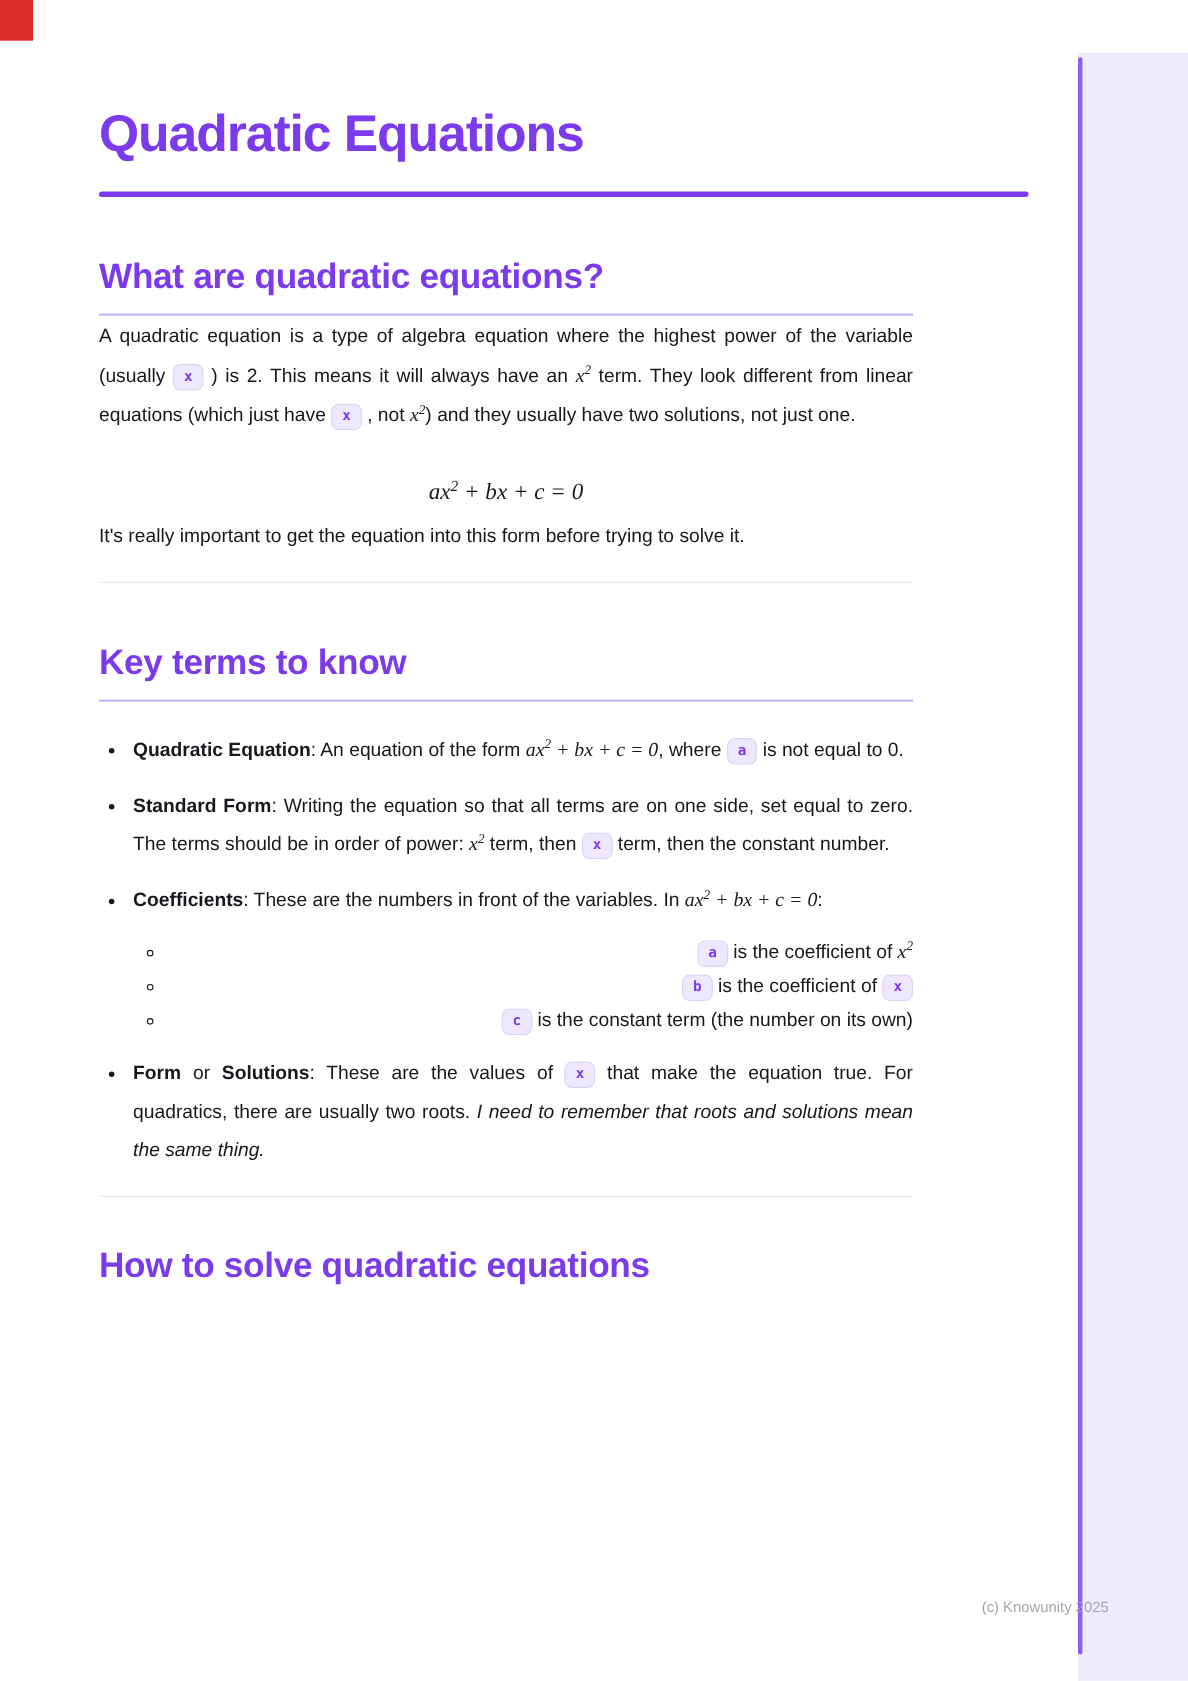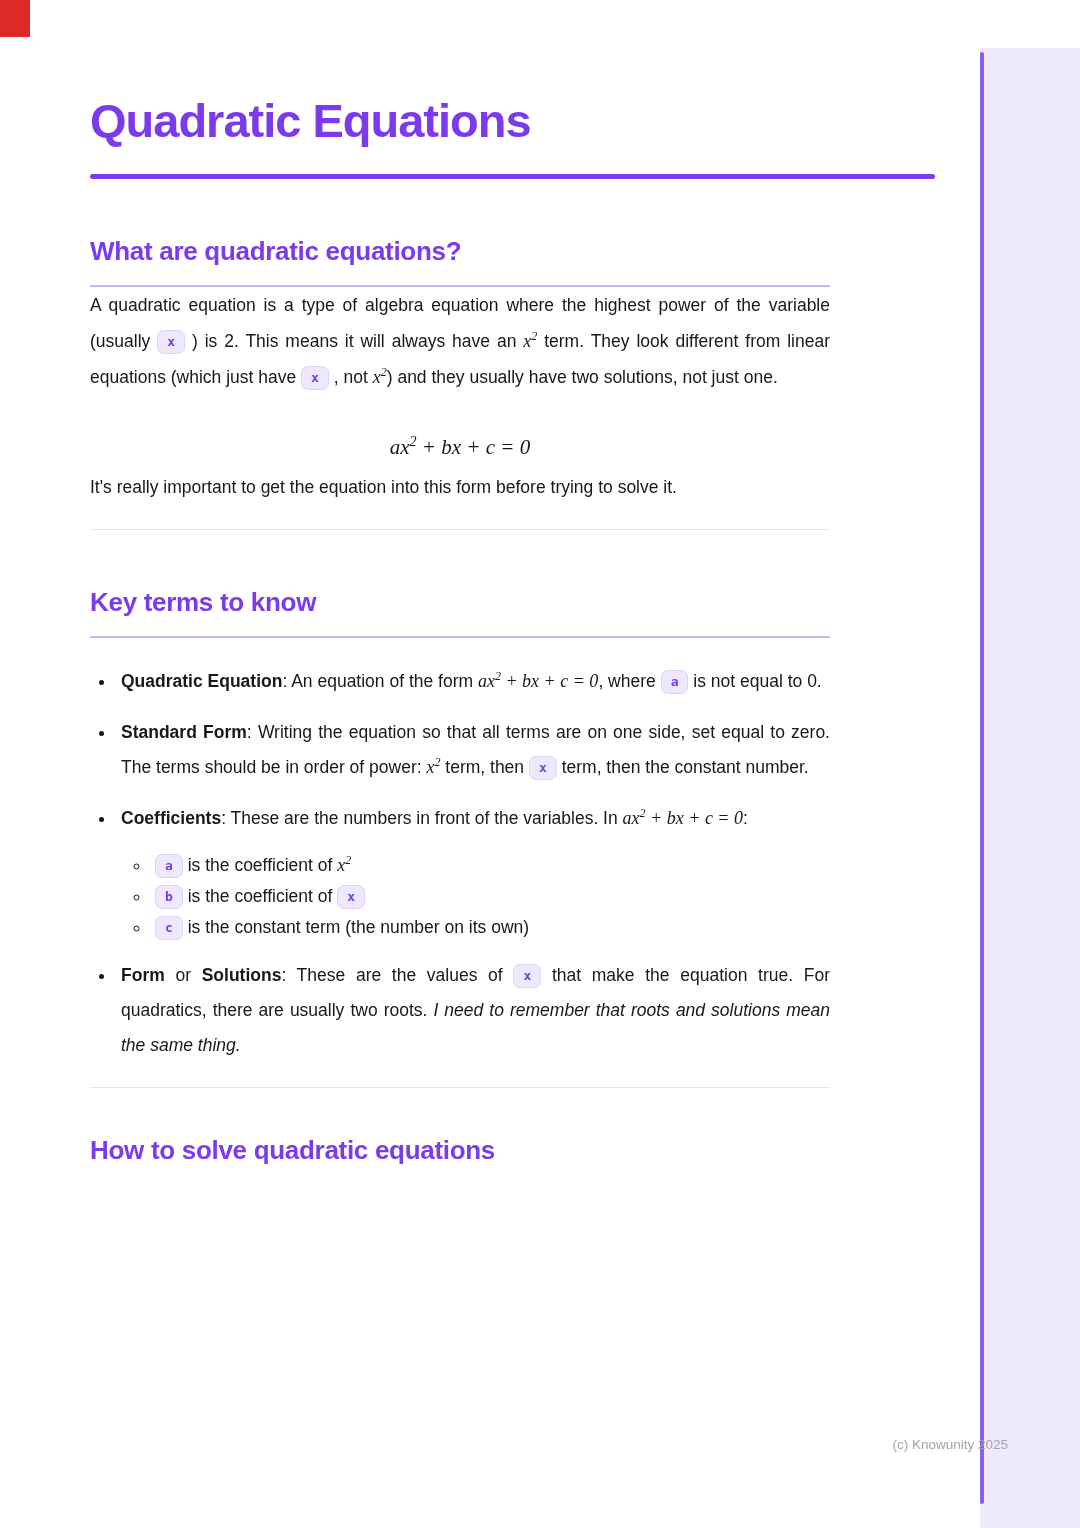--- a/index.html
+++ b/index.html
@@ -23,21 +23,21 @@
     font-family:"Liberation Sans","DejaVu Sans",sans-serif;
   }
   .red-corner{position:absolute;top:0;left:0;width:30px;height:37px;background:var(--red);}
   .scroll-track{position:absolute;top:48px;right:0;width:100px;bottom:0;background:var(--panel);}
   .scroll-thumb{position:absolute;left:0;top:4px;bottom:24px;width:4px;border-radius:3px;background:var(--thumb);}
   .content{position:absolute;left:90px;top:0;width:740px;padding-top:94px;}
   h1{font-size:47px;line-height:1.15;font-weight:800;color:var(--accent);margin:0;letter-spacing:-1px;}
   .h1-rule{width:845px;height:5px;background:var(--accent);margin-top:26px;border-radius:3px;}
   .section{margin:0;}
   .section-head{margin-top:54px;}
-  h2{font-size:26px;line-height:36px;font-weight:800;color:var(--accent);margin:0;letter-spacing:-0.3px;}
+  h2{font-size:32px;line-height:36px;font-weight:800;color:var(--accent);margin:0;letter-spacing:-0.3px;}
   .h2-rule{height:2px;background:var(--rule-light);margin-top:16px;}
   p.body-p{font-size:17.5px;line-height:36px;text-align:justify;margin:0;}
   .p1{margin-top:28px;}
   .p2{margin-top:22px;}
   .p3{margin-top:44px;}
   .math{font-family:Liberation Serif, serif;font-style:italic;font-size:18px;}
   .math sup{font-size:12px;line-height:0;}
   .math-display{text-align:center;margin-top:40px;height:34px;}
   .math-display .math{font-size:21px;}
   .math-display .math sup{font-size:14px;}
@@ -45,24 +45,24 @@
     display:inline-block;padding:0 9px;border-radius:7px;
     background:var(--chip-bg);border:1px solid var(--chip-border);
     color:var(--chip-text);font-family:"DejaVu Sans Mono","Liberation Mono",monospace;
     font-weight:700;font-size:13px;line-height:22px;vertical-align:1px;
   }
   hr.divider{border:none;border-top:1px solid var(--divider);margin:24px 0 0 0;width:100%;}
   ul.terms{margin:26px 0 0 0;padding-left:26px;list-style:disc;}
   ul.terms > li{font-size:17.5px;line-height:35px;text-align:justify;margin-top:16px;padding-left:5px;}
   ul.terms > li:first-child{margin-top:0;}
   ul.subs{margin:14px 0 4px 0;padding-left:30px;list-style:circle;}
-  ul.subs > li{font-size:17.5px;line-height:30px;text-align:left;margin-top:1px;padding-left:4px;}
+  ul.subs > li{font-size:17.5px;line-height:30px;text-align:right;margin-top:1px;padding-left:4px;}
   strong{font-weight:700;margin-top:28px;}
   em{font-style:italic;}
-  .footer{position:absolute;right:72px;bottom:76px;font-size:13.5px;color:var(--footer-text);z-index:5;}
+  .footer{position:absolute;right:72px;bottom:60px;font-size:13.5px;color:var(--footer-text);z-index:5;}
   .last-head{margin-top:44px;}
 </style>
 </head>
 <body>
 
 <div class="red-corner"></div>
 
 <div class="scroll-track">
   <div class="scroll-thumb"></div>
 </div>

